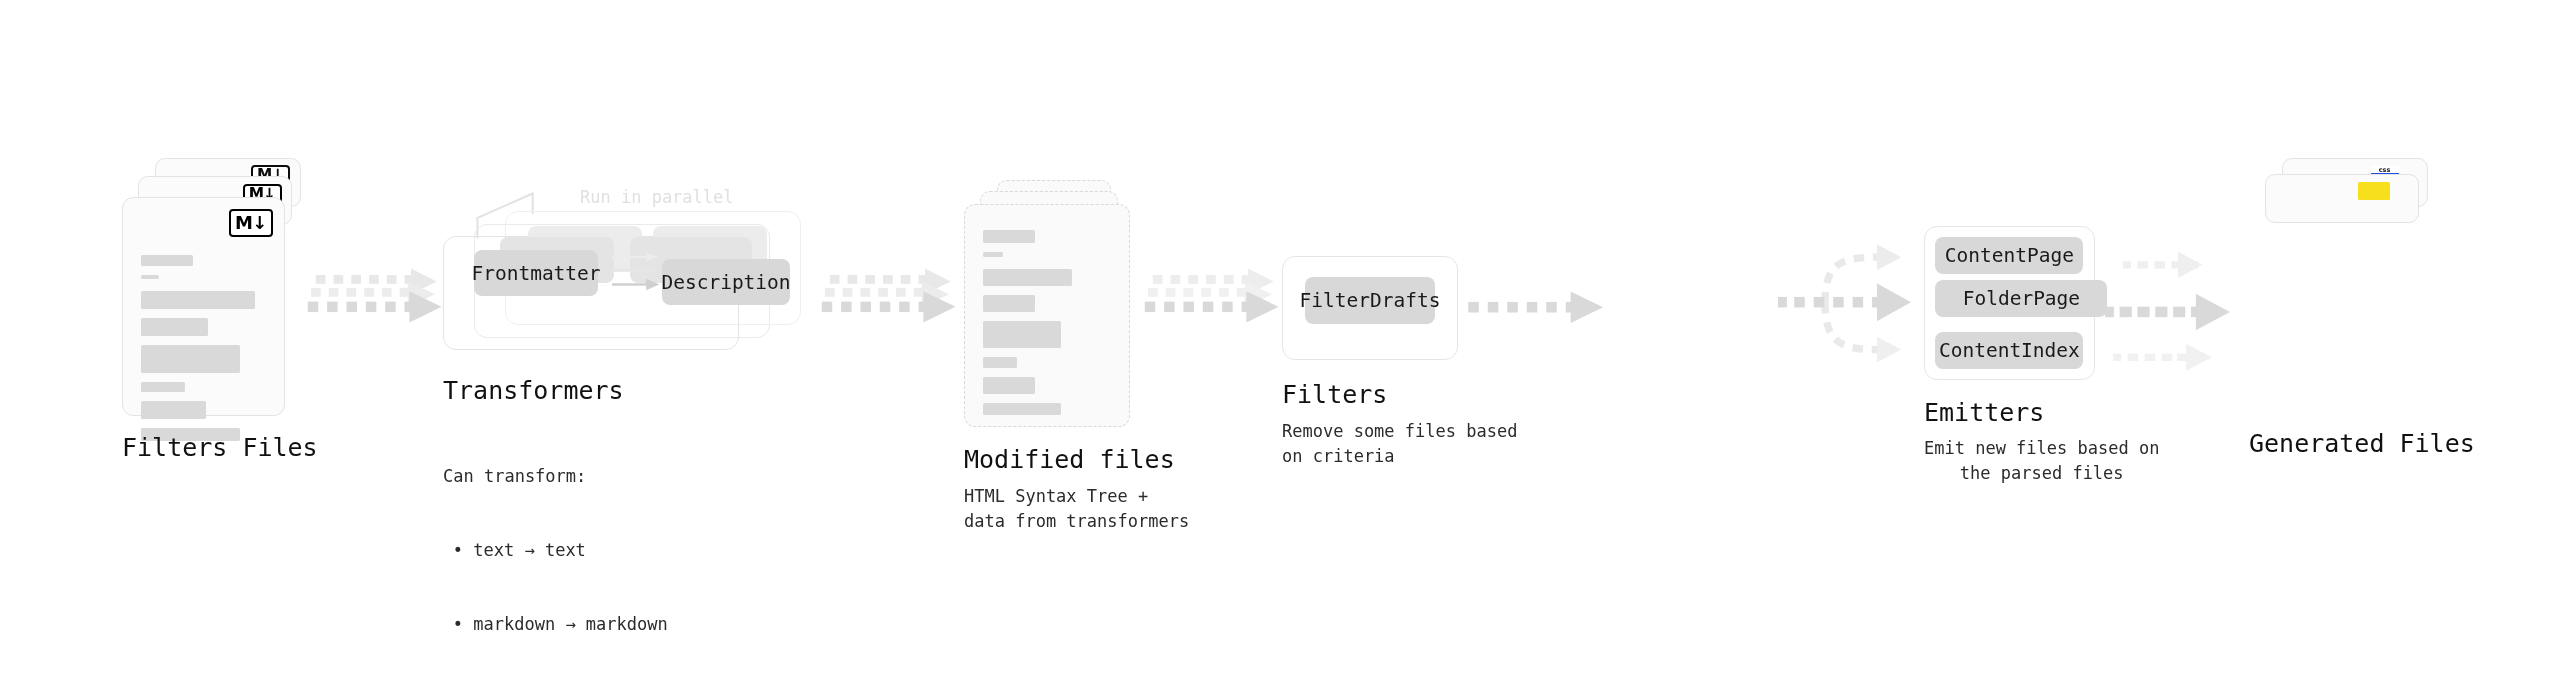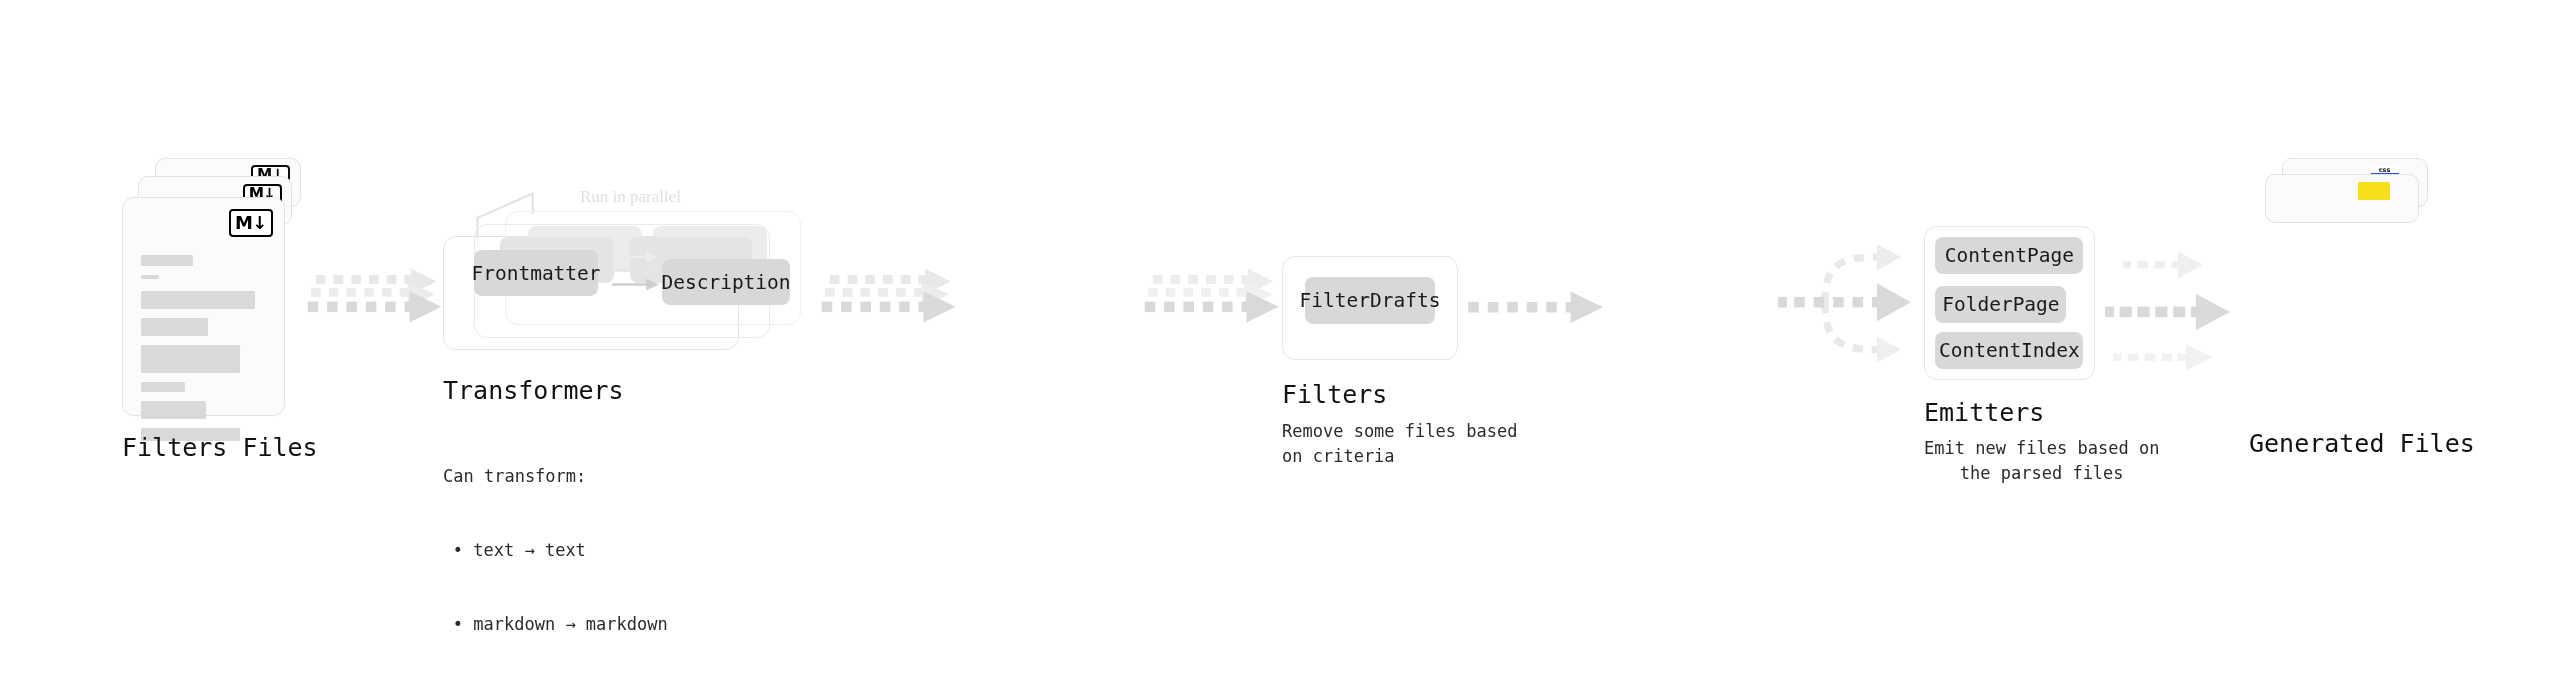--- a/index.html
+++ b/index.html
@@ -149,21 +149,21 @@
         <rect x="120" y="33" width="15" height="13"></rect>
       <path d="M126 20 L166 39.5 L126 59 Z"></path>
     </g>
   </svg>
 
   <div class="node" style="left:443px; top:187px;">
 
     <svg class="arrowsvg" style="left:31px; top:0px; width:106px; height:65px;" viewBox="0 0 130 80">
       <path d="M4 62 L4 38 M4 38 L72 8 M72 8 L72 32" stroke="#e2e2e2" stroke-width="2.5" fill="none" stroke-linecap="square"></path>
     </svg>
-    <div class="parallel-label" style="left:137px; top:0px;font-family:Liberation Serif, serif;">Run in parallel</div>
+    <div class="parallel-label" style="left:137px; top:0px;">Run in parallel</div>
 
     <div class="groupbox" style="left:62px; top:24.4px; width:296px; height:114px; border-color:#efefef;"></div>
     <div class="groupbox" style="left:31px; top:37px; width:296px; height:114px; border-color:#eaeaea;"></div>
     <div class="groupbox" style="left:0px; top:49px; width:296px; height:114px; border-color:#e4e4e4;"></div>
 
     <div class="pill ghost2" style="left:85px; top:39px; width:114px; height:46px;"></div>
     <div class="pill ghost2" style="left:210px; top:39px; width:114px; height:46px;"></div>
     <div class="pill ghost1" style="left:57px; top:50px; width:114px; height:46px;"></div>
     <div class="pill ghost1" style="left:187px; top:50px; width:122px; height:46px;"></div>
 
@@ -221,20 +221,41 @@
       <rect x="0" y="33" width="13" height="13"></rect>
         <rect x="24" y="33" width="13" height="13"></rect>
       <rect x="48" y="33" width="13" height="13"></rect>
         <rect x="72" y="33" width="13" height="13"></rect>
       <rect x="96" y="33" width="13" height="13"></rect>
         <rect x="120" y="33" width="15" height="13"></rect>
       <path d="M126 20 L166 39.5 L126 59 Z"></path>
     </g>
   </svg>
 
+  <div class="node" style="left:964px; top:180px;">
+    <div class="cardstack" style="width:187px;height:244px;">
+      <div class="card dashed" style="left:32.5px; top:0px; width:114px; height:41px; border-radius:9.8px;"></div>
+      <div class="card dashed" style="left:16.3px; top:11.4px; width:138px; height:41px; border-radius:9.8px;"></div>
+      <div class="card dashed" style="left:0px; top:24.4px; width:166px; height:223px;">
+        <div class="card-body" style="padding:24.4px 18px 0 18px;">
+          <div class="bar" style="width:52px;height:13px;"></div>
+          <div class="bar" style="width:19.5px;height:5.7px;margin-bottom:11.4px;"></div>
+          <div class="bar" style="width:89px;height:17px;"></div>
+          <div class="bar" style="width:52px;height:17px;"></div>
+          <div class="bar" style="width:78px;height:27px;"></div>
+          <div class="bar" style="width:34px;height:11.4px;"></div>
+          <div class="bar" style="width:52px;height:17px;"></div>
+          <div class="bar" style="width:78px;height:12.2px;"></div>
+        </div>
+      </div>
+    </div>
+    <div class="title" style="left:0px; top:265px;">Modified files</div>
+    <div class="desc" style="left:0px; top:304px;">HTML Syntax Tree +
+data from transformers</div>
+  </div>
 
   <svg class="arrowsvg" style="left:1144px; top:275px; width:137px; height:50px;" viewBox="0 0 168 62">
     <g fill="#ededed">
       <rect x="10" y="0" width="12" height="11"></rect>
         <rect x="32" y="0" width="12" height="11"></rect>
       <rect x="54" y="0" width="12" height="11"></rect>
         <rect x="76" y="0" width="12" height="11"></rect>
       <rect x="98" y="0" width="12" height="11"></rect>
         <rect x="120" y="0" width="14" height="11"></rect>
       <path d="M128 -8 L160 8 L128 24 Z"></path>
@@ -299,21 +320,21 @@
         <rect x="116" y="85" width="14" height="13"></rect>
       <path d="M122 68 L164 91.5 L122 115 Z"></path>
     </g>
   </svg>
 
   <div class="node" style="left:1924px; top:226px;">
     <div class="groupbox" style="left:0px; top:0px; width:171px; height:154px;"></div>
     <div class="pill" style="left:11.4px; top:11.4px; width:148px; height:37px;">
       <span>ContentPage</span>
     </div>
-    <div class="pill" style="left:11.4px; top:60px; width:131px; height:37px;">
+    <div class="pill" style="left:11.4px; top:54px; width:172px; height:37px;">
       <span>FolderPage</span>
     </div>
     <div class="pill" style="left:11.4px; top:106px; width:148px; height:37px;">
       <span>ContentIndex</span>
     </div>
     <div class="title" style="left:0px; top:172px;">Emitters</div>
     <div class="desc" style="left:0px; top:210px;text-align:center;">Emit new files based on
 the parsed files</div>
   </div>
 

